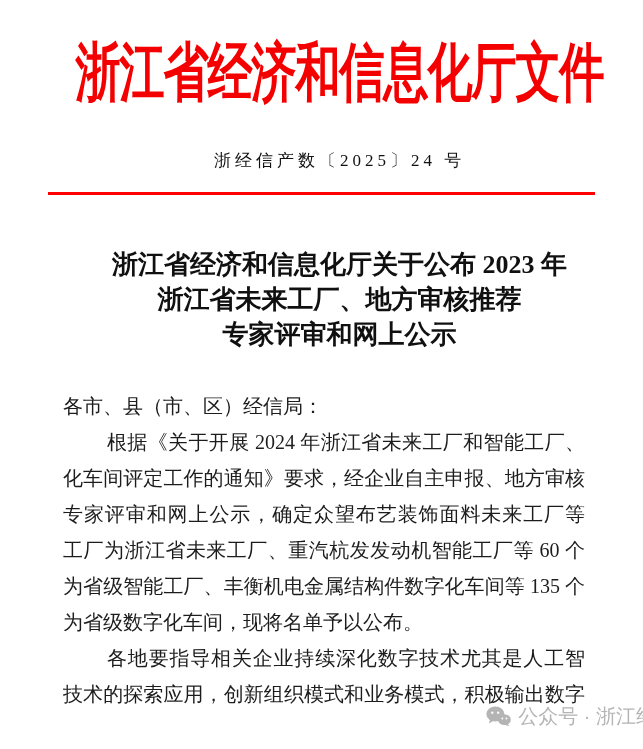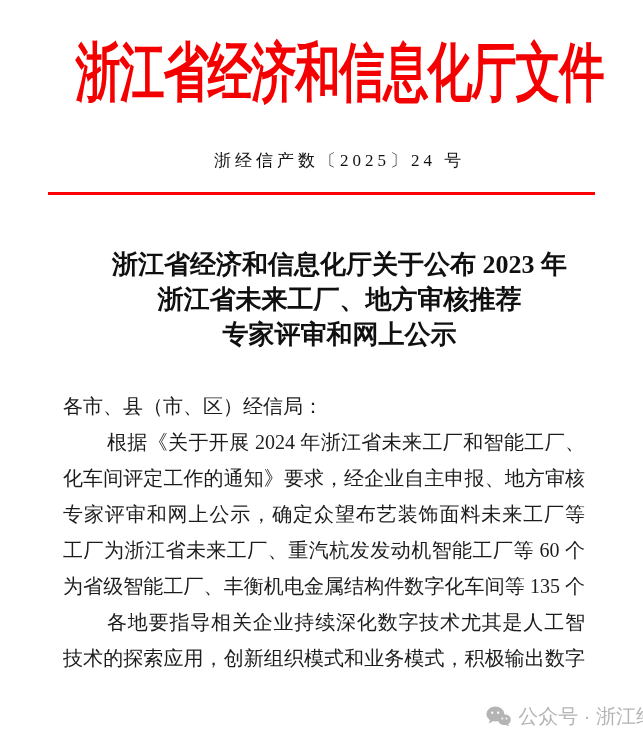--- a/index.html
+++ b/index.html
@@ -115,20 +115,21 @@
     <div class="tline">专家评审和网上公示</div>
   </div>
 
   <div class="body-block">
     <div class="bline">各市、县（市、区）经信局：</div>
     <div class="bline indent fill">根据《关于开展 2024 年浙江省未来工厂和智能工厂、数字</div>
     <div class="bline fill">化车间评定工作的通知》要求，经企业自主申报、地方审核推荐、</div>
     <div class="bline fill">专家评审和网上公示，确定众望布艺装饰面料未来工厂等 21 个</div>
     <div class="bline fill">工厂为浙江省未来工厂、重汽杭发发动机智能工厂等 60 个工厂</div>
     <div class="bline fill">为省级智能工厂、丰衡机电金属结构件数字化车间等 135 个车间</div>
+    <div class="bline">为省级数字化车间，现将名单予以公布。</div>
     <div class="bline indent fill">各地要指导相关企业持续深化数字技术尤其是人工智能等</div>
     <div class="bline fill">技术的探索应用，创新组织模式和业务模式，积极输出数字化服</div>
   </div>
 
   <div class="watermark">
     <span>
       <svg width="25" height="21" viewBox="0 0 36 30">
         <g fill="#b4b4b4">
           <ellipse cx="13.5" cy="11.5" rx="13" ry="10.8"></ellipse>
           <path d="M6 19 L4 25 L11 21 Z"></path>

